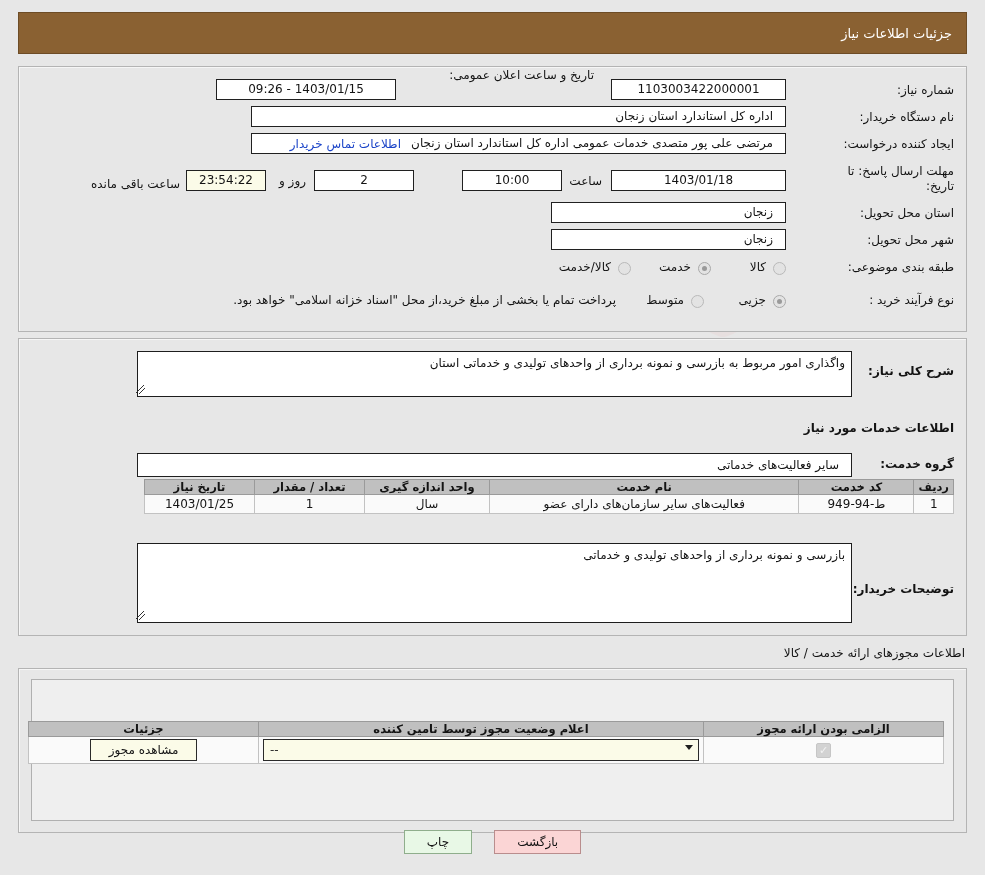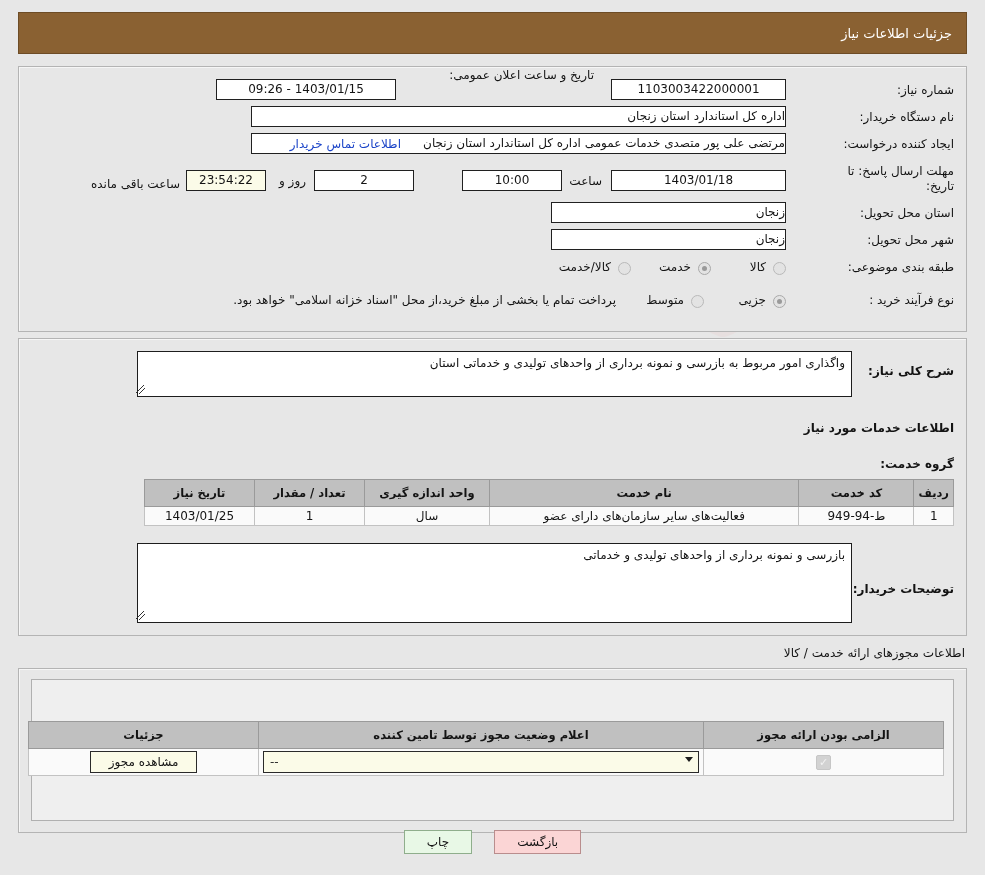--- a/index.html
+++ b/index.html
@@ -68,21 +68,21 @@
     white-space: nowrap;
     text-align: right;
   }
   .lbl.bold { font-weight: bold; }
   .fld {
     position: absolute;
     background: #ffffff;
     border: 1px solid #202020;
     height: 21px;
     line-height: 19px;
-    padding: 0 0;
+    padding: 0 12px;
     font-size: 12px;
     color: #141414;
     overflow: hidden;
     white-space: nowrap;
   }
   .fld.center { text-align: center; }
   .fld.right  { text-align: right; }
   .fld.cream  { background: #fbfbe8; }
 
   .link {
@@ -135,21 +135,21 @@
     position: absolute;
     border-collapse: collapse;
     font-size: 12px;
     background: #ffffff;
   }
   table.grid th {
     background: #c0c0c0;
     border: 1px solid #9a9a9a;
     font-weight: bold;
     font-size: 11.5px;
-    padding: 6px 4px;
+    padding: 0 4px;
     color: #141414;
     text-align: center;
   }
   table.grid td {
     background: #fafafa;
     border: 1px solid #c2c2c2;
     padding: 2px 4px;
     text-align: center;
     color: #141414;
   }
@@ -293,20 +293,21 @@
 
     <div class="lbl bold" style="top:25px; right:12px; width:95px;">شرح کلی نیاز:</div>
     <div class="ta" style="top:12px; right:114px; width:715px; height:46px;">واگذاری امور مربوط به بازرسی و نمونه برداری از واحدهای تولیدی و خدماتی استان</div>
     <svg class="ta-grip" style="top:45px; right:820px;" viewBox="0 0 11 11">
       <path d="M1 9 L9 1 M4 10 L10 4" stroke="#333" stroke-width="1" fill="none"></path>
     </svg>
 
     <div class="lbl bold" style="top:82px; right:12px;">اطلاعات خدمات مورد نیاز</div>
 
     <div class="lbl bold" style="top:118px; right:12px; width:95px;">گروه خدمت:</div>
+    <div class="fld right" style="top:114px; right:114px; width:715px; height:24px; line-height:22px;">سایر فعالیت‌های خدماتی</div>
 
     <table class="grid" style="top:140px; right:12px; width:810px;">
       <thead>
         <tr>
           <th style="width:32px;">ردیف</th>
           <th style="width:115px;">کد خدمت</th>
           <th>نام خدمت</th>
           <th style="width:125px;">واحد اندازه گیری</th>
           <th style="width:110px;">تعداد / مقدار</th>
           <th style="width:110px;">تاریخ نیاز</th>

